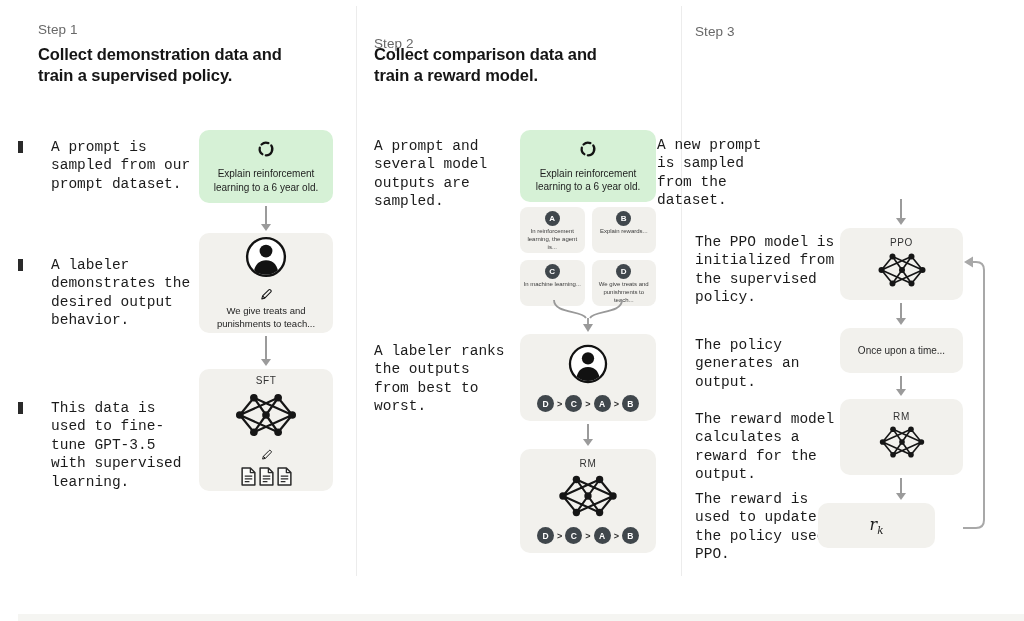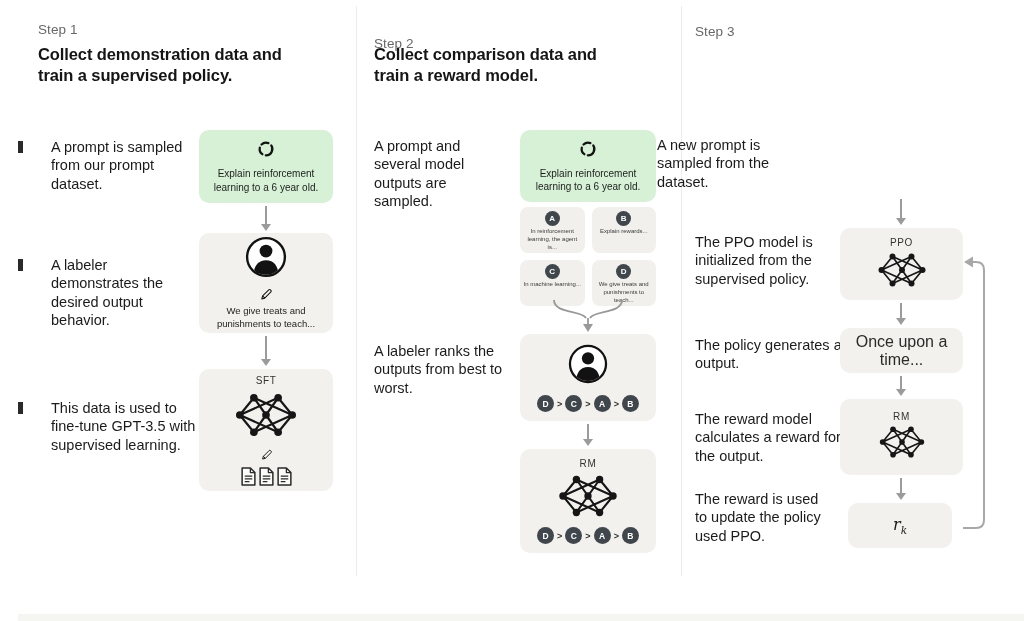--- a/index.html
+++ b/index.html
@@ -7,21 +7,21 @@
   .canvas {
     position:relative; width:1024px; height:621px; background:#ffffff;
     font-family:"Liberation Sans", sans-serif; overflow:hidden;margin-left:18px;
   }
   .divider { position:absolute; top:6px; height:570px; width:1px; background:#ececec; }
   .strip { position:absolute; left:0; top:614px; width:1024px; height:7px; background:#f5f5f2; }
   .edge-mark { position:absolute; left:0; width:5px; height:12px; background:#2a2a2a; }
 
   .step-label { position:absolute; font-size:13.5px; color:#686868; letter-spacing:.1px; }
   .title { position:absolute; font-size:16.5px; font-weight:700; color:#151515; line-height:1.28; letter-spacing:-.1px; }
-  .ann { position:absolute; font-size:14.5px; color:#1b1b1b; line-height:1.27; }
+  .ann { position:absolute; font-size:14.5px; color:#1b1b1b; line-height:1.27;font-family:Liberation Mono, monospace; }
 
   .gbox {
     position:absolute; background:#d6f1d6; border-radius:10px;
     display:flex; flex-direction:column; align-items:center; justify-content:center;
     gap:4px; padding:7px 6px; text-align:center;
   }
   .box {
     position:absolute; background:#f2f1ed; border-radius:10px;
     display:flex; flex-direction:column; align-items:center; justify-content:center;
     gap:4px; padding:7px 6px; text-align:center;
@@ -48,21 +48,21 @@
   }
   .rank { display:flex; align-items:center; gap:3px; }
   .rank .badge { width:17px; height:17px; font-size:8.5px; }
   .rank .sep { font-size:9px; font-weight:700; color:#2e2e2e; }
 
   .pencil-icon svg, .doc-icon svg { display:block; }
   .docs { display:flex; gap:3px; align-items:flex-end; }
 
   .rk-text { font-family:"DejaVu Serif", serif; font-style:italic; font-size:16px; color:#1c1c1c; }
   .rk-text sub { font-size:10.5px; }
-  .out-text { font-size:16px; color:#2b2b2b; }
+  .out-text { font-size:10px; color:#2b2b2b; }
 </style>
 </head>
 <body>
 
 <svg width="0" height="0" style="position:absolute" aria-hidden="true">
   <defs>
     <symbol id="i-nn" viewBox="0 0 100 72">
       <g stroke="#161616" stroke-width="3.4">
         <path d="M31,9 L9,36 M31,9 L50,36 M31,9 L91,36 M69,9 L9,36 M69,9 L50,36 M69,9 L91,36"></path>
         <path d="M31,63 L9,36 M31,63 L50,36 M31,63 L91,36 M69,63 L9,36 M69,63 L50,36 M69,63 L91,36"></path>
@@ -286,21 +286,21 @@
     <span><svg width="50" height="34">
           <use href="#i-nn"></use>
         </svg></span>
   </div>
 
   <div class="arrow" style="left:876px; top:478px; height:22px">
     <div class="shaft"></div>
       <div class="head"></div>
   </div>
 
-  <div class="box" style="left:830px; top:503px; width:104px; height:45px">
+  <div class="box" style="left:800px; top:503px; width:117px; height:45px">
     <span class="rk-text"><span>r</span><sub>k</sub></span>
   </div>
 
   <svg style="position:absolute; left:945px; top:246px" width="26" height="292">
     <path d="M0,282 L13,282 Q21,282 21,274 L21,24 Q21,16 13,16 L10,16" fill="none" stroke="#a8a8a8" stroke-width="2"></path>
     <polygon points="10,10.5 10,21.5 1,16" fill="#a8a8a8"></polygon>
   </svg>
 
 </div>
 

